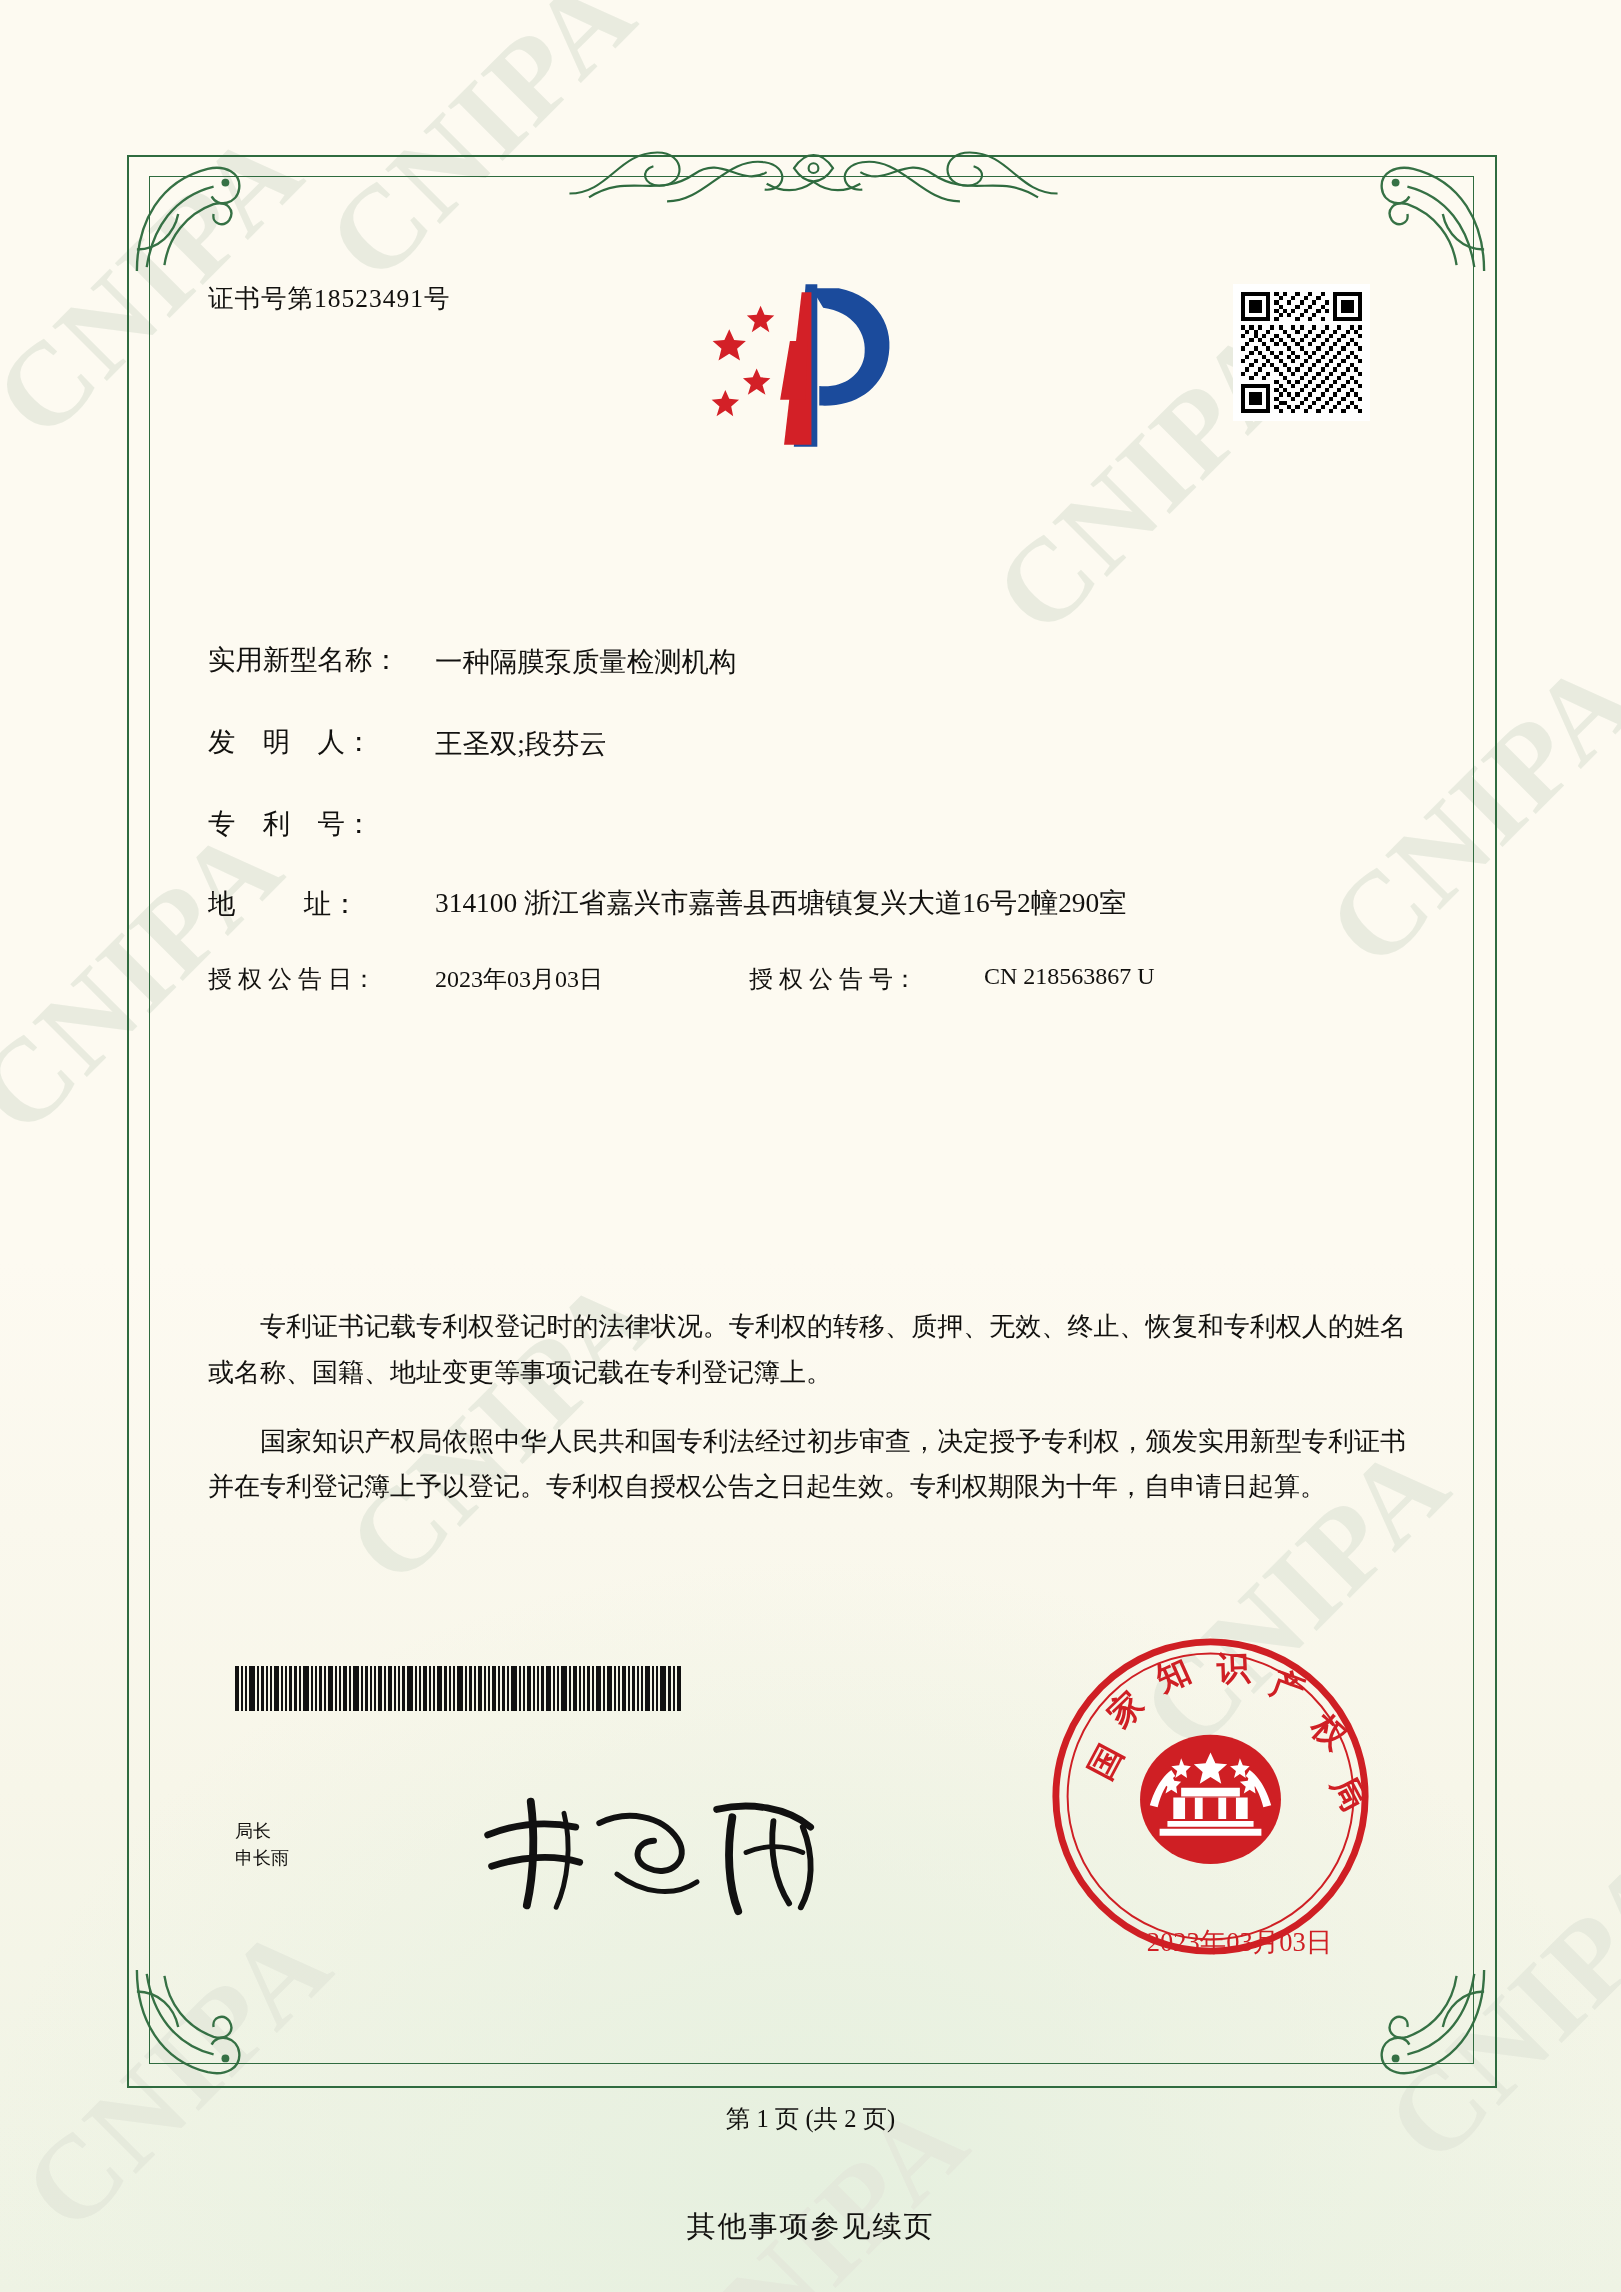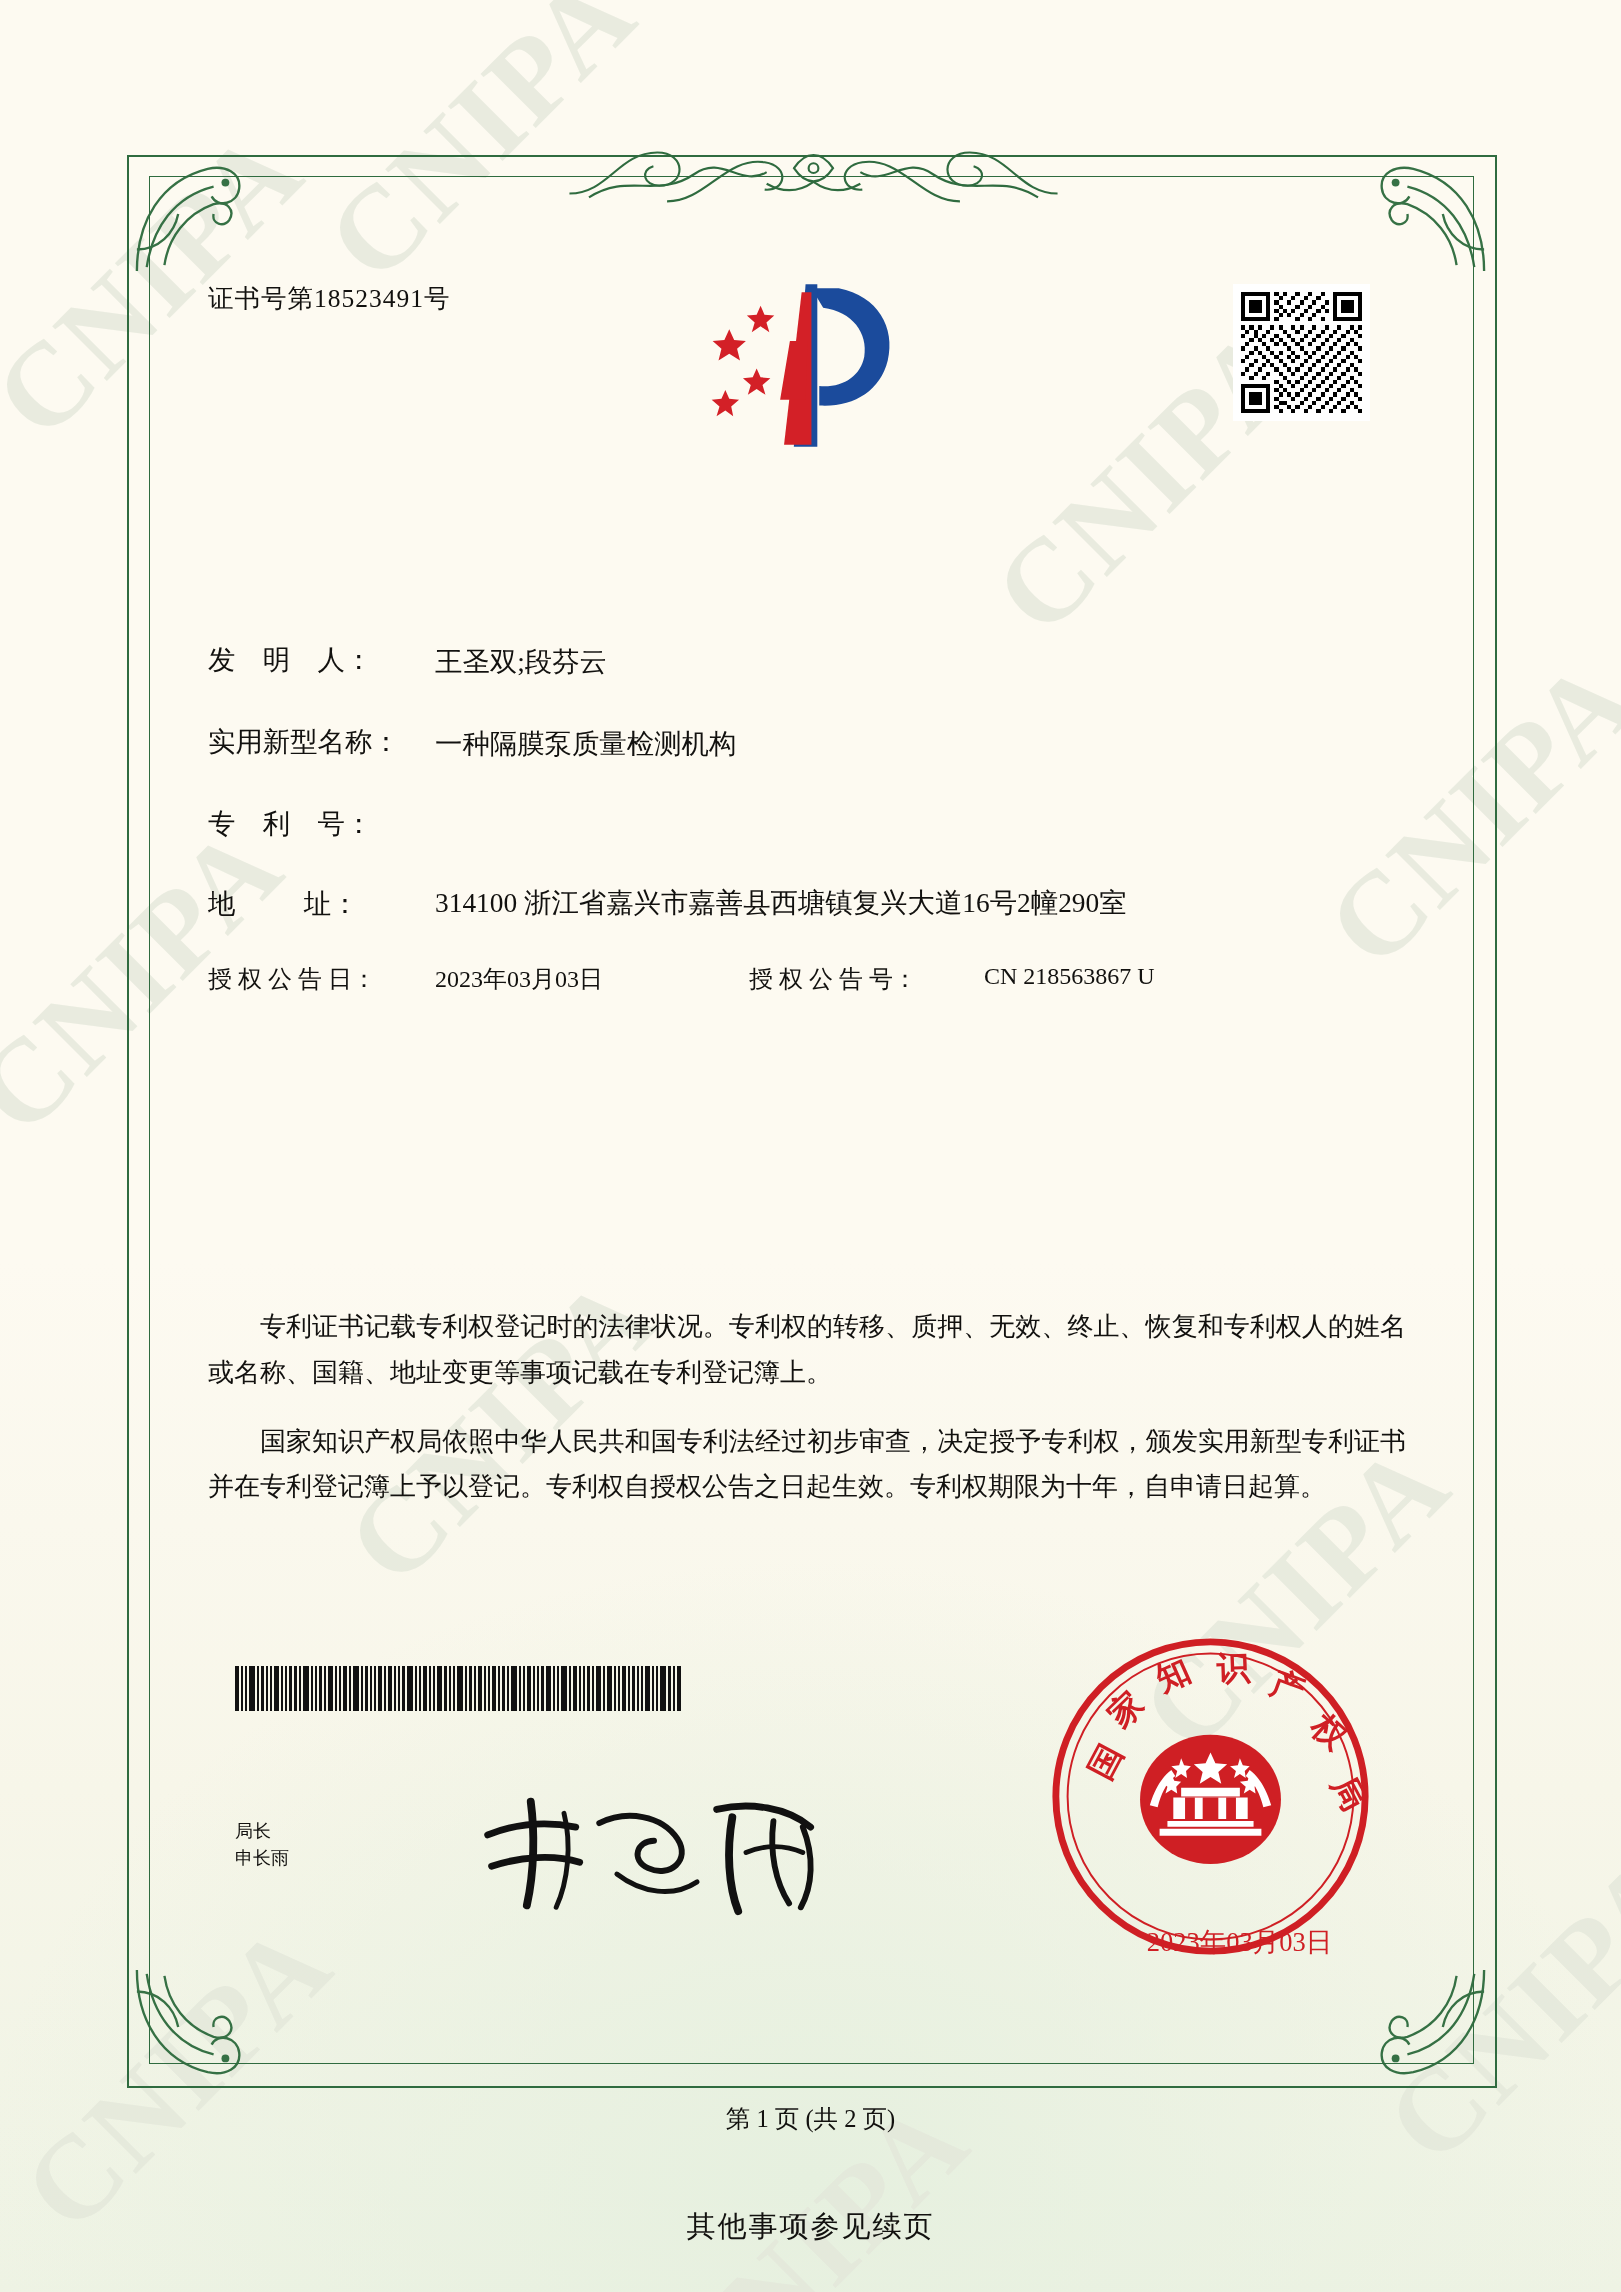--- a/index.html
+++ b/index.html
@@ -580,26 +580,26 @@
         <path d="M66 24 l4 9 10 1 -8 7 3 10 -9 -6 -9 6 3 -10 -8 -7 10 -1z"></path>
         <path d="M62 88 l4 9 10 1 -8 7 3 10 -9 -6 -9 6 3 -10 -8 -7 10 -1z"></path>
         <path d="M30 110 l4 9 10 1 -8 7 2 10 -8 -6 -9 6 3 -10 -8 -7 10 -1z"></path>
       </g>
     </svg>
   </div>
 
 
   <div class="fields">
     <div class="frow">
+      <div class="flabel">实用新型名称：</div>
+      <div class="fvalue">一种隔膜泵质量检测机构</div>
+    </div>
+    <div class="frow">
       <div class="flabel">发    明    人：</div>
       <div class="fvalue">王圣双;段芬云</div>
-    </div>
-    <div class="frow">
-      <div class="flabel">实用新型名称：</div>
-      <div class="fvalue">一种隔膜泵质量检测机构</div>
     </div>
     <div class="frow">
       <div class="flabel">专    利    号：</div>
     </div>
     <div class="frow tight">
       <div class="flabel">地          址：</div>
       <div class="fvalue wrap">314100 浙江省嘉兴市嘉善县西塘镇复兴大道16号2幢290室</div>
     </div>
     <div class="grant-row">
       <div class="flabel">授 权 公 告 日：</div>

